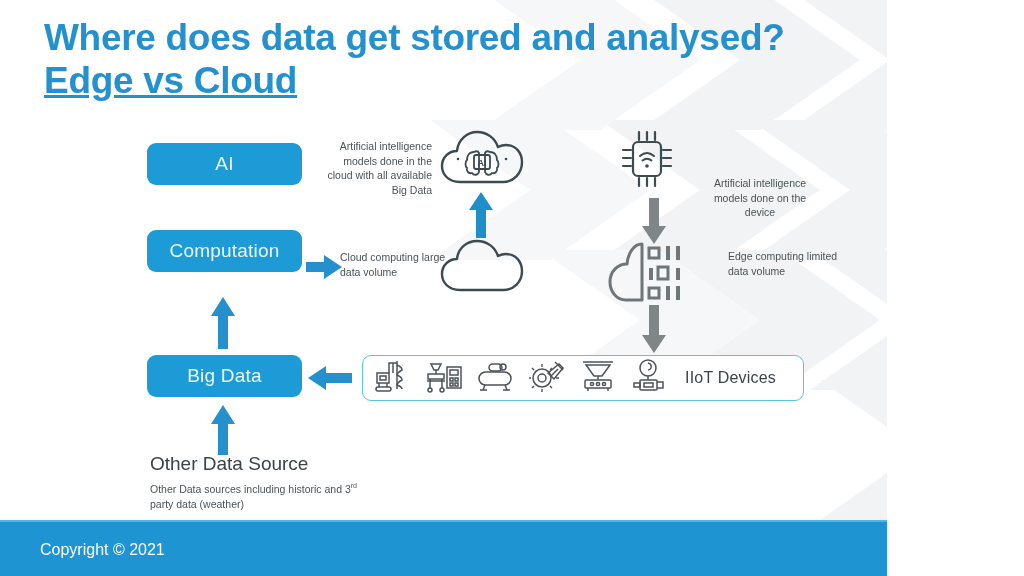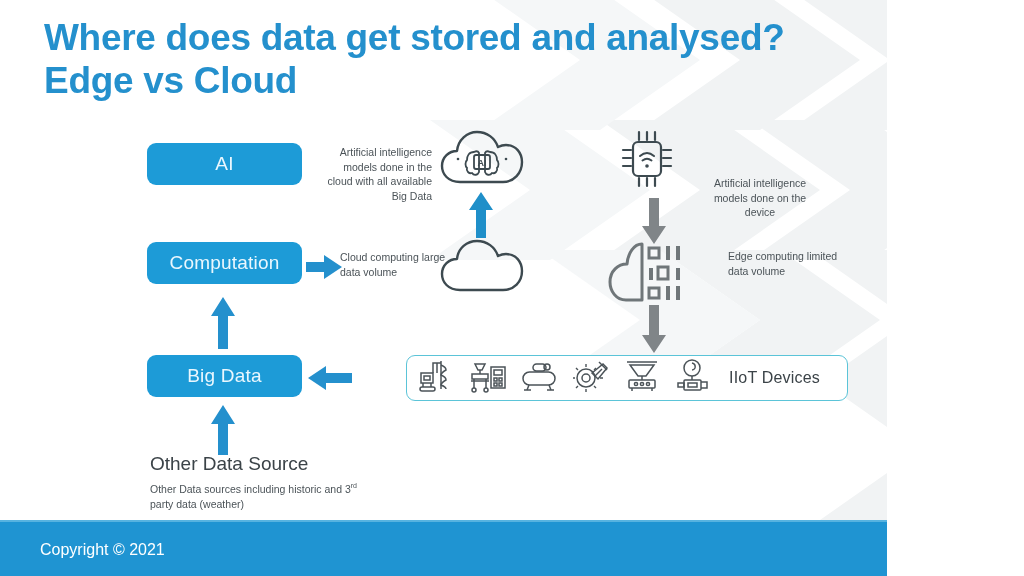--- a/index.html
+++ b/index.html
@@ -13,57 +13,57 @@
 
   
   .wm-layer{position:absolute;inset:0;overflow:hidden;pointer-events:none;}
 
   
   .title{
     position:absolute;left:44px;top:16px;width:830px;
     color:#2490cd;font-size:37px;line-height:43px;font-weight:bold;
     letter-spacing:-0.3px;
   }
-  .title .l2{display:block;}
+  .title .l2{display:block;text-decoration:underline;}
 
   
   .bluebox{
     position:absolute;background:#1d9bd7;border-radius:9px;
     display:flex;align-items:center;justify-content:center;
     color:#eaf7fe;font-size:19px;letter-spacing:0.2px;
   }
   #box-ai{left:147px;top:143px;width:155px;height:42px;}
-  #box-computation{left:147px;top:242px;width:155px;height:42px;}
+  #box-computation{left:147px;top:230px;width:155px;height:42px;}
   #box-bigdata{left:147px;top:355px;width:155px;height:42px;}
 
   
   .desc{
     position:absolute;color:#4b5358;font-size:10.5px;line-height:14.5px;
   }
-  #desc-ai-cloud{left:322px;top:139px;width:110px;text-align:right;margin-top:6px;}
+  #desc-ai-cloud{left:322px;top:139px;width:110px;text-align:right;}
   #desc-cloud-comp{left:340px;top:250px;width:110px;text-align:left;}
   #desc-edge-ai{left:700px;top:144px;width:120px;text-align:center;margin-top:32px;}
   #desc-edge-comp{left:700px;top:249px;width:120px;text-align:left;margin-left:28px;}
 
   
   #ods-title{
     position:absolute;left:150px;top:453px;
     color:#3b4348;font-size:19px;
   }
   #ods-sub{
     position:absolute;left:150px;top:478px;width:215px;
     color:#4b5358;font-size:10.5px;line-height:15px;
   }
   #ods-sub sup{font-size:7px;vertical-align:super;}
 
   
   #iiot-panel{
     position:absolute;left:362px;top:355px;width:440px;height:44px;
     border:1.4px solid #5bc4d8;border-radius:9px;background:#fff;
-    display:flex;align-items:center;margin-left:44px;
+    display:flex;align-items:center;
   }
   .iiot-icons{display:flex;align-items:center;gap:14px;padding-left:12px;}
   #iiot-label{
     color:#3b4348;font-size:16px;margin-left:18px;letter-spacing:0.2px;
   }
 
   
   #footer{
     position:absolute;left:0;bottom:0;width:1024px;height:56px;
     background:#1f94d2;

